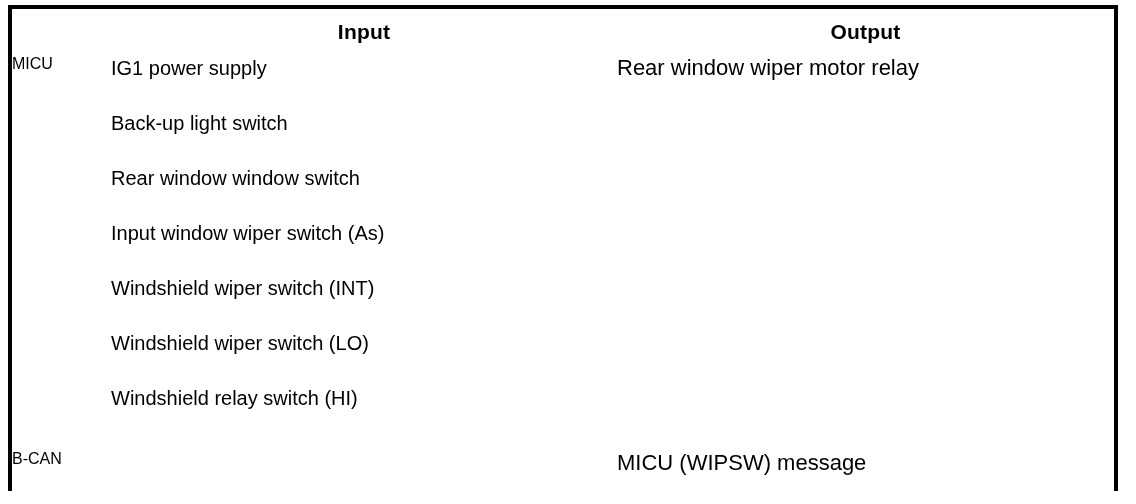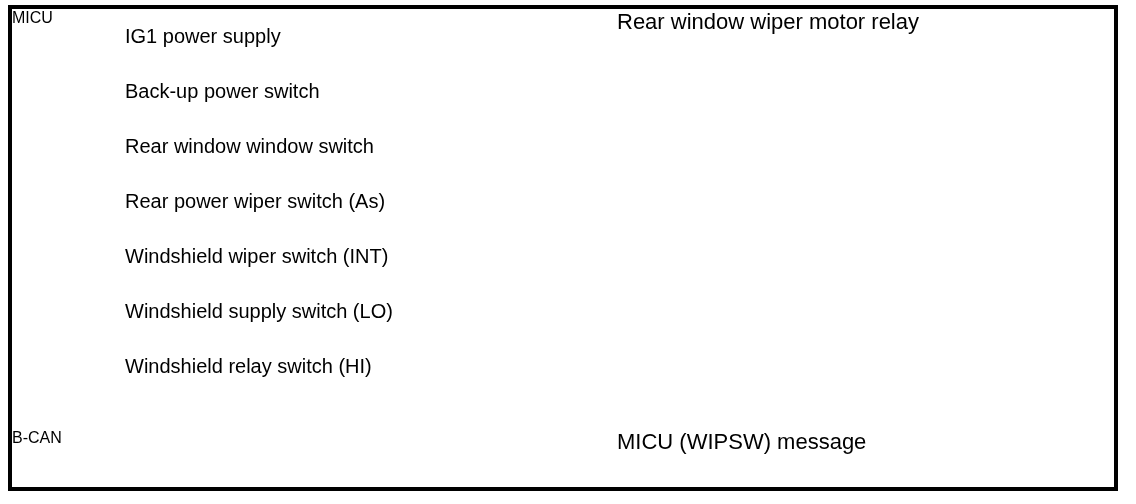--- a/index.html
+++ b/index.html
@@ -71,21 +71,21 @@
     white-space: nowrap;
   }
 
   .list-cell {
     padding-left: 16px;
     padding-top: 12px;
   }
 
   ul.signal-list {
     list-style: none;
-    margin: 14px;
+    margin: 0;
     padding: 0;
   }
   ul.signal-list li {
     font-size: 20px;
     line-height: 26px;
     margin-bottom: 29px;
     white-space: nowrap;
   }
   ul.signal-list li:last-child {
     margin-bottom: 0;
@@ -112,31 +112,42 @@
 <body>
 
 <div id="signal-table-wrap">
   <table class="signal-table">
     <colgroup>
       <col class="col-module">
       <col class="col-input">
       <col class="col-output">
     </colgroup>
     <tbody>
+      <tr class="header-row">
+        <td class="vrule-right hrule-bottom">
+          <div class="col-header-text"></div>
+        </td>
+        <td class="vrule-right hrule-bottom">
+          <div class="col-header-text">Input</div>
+        </td>
+        <td class="hrule-bottom">
+          <div class="col-header-text">Output</div>
+        </td>
+      </tr>
 
       <tr class="micu-row">
         <td class="module-cell vrule-right hrule-bottom">MICU</td>
         <td class="list-cell vrule-right hrule-bottom">
           <ul class="signal-list">
             <li>IG1 power supply</li>
-            <li>Back-up power switch</li>
+            <li>Back-up light switch</li>
             <li>Rear window window switch</li>
-            <li>Rear power wiper switch (As)</li>
+            <li>Input window wiper switch (As)</li>
             <li>Windshield wiper switch (INT)</li>
-            <li>Windshield supply switch (LO)</li>
+            <li>Windshield wiper switch (LO)</li>
             <li>Windshield relay switch (HI)</li>
           </ul>
         </td>
         <td class="output-cell hrule-bottom">
           <div class="output-text">Rear window wiper motor relay</div>
         </td>
       </tr>
 
       <tr class="bcan-row">
         <td class="module-cell vrule-right">B-CAN</td>

